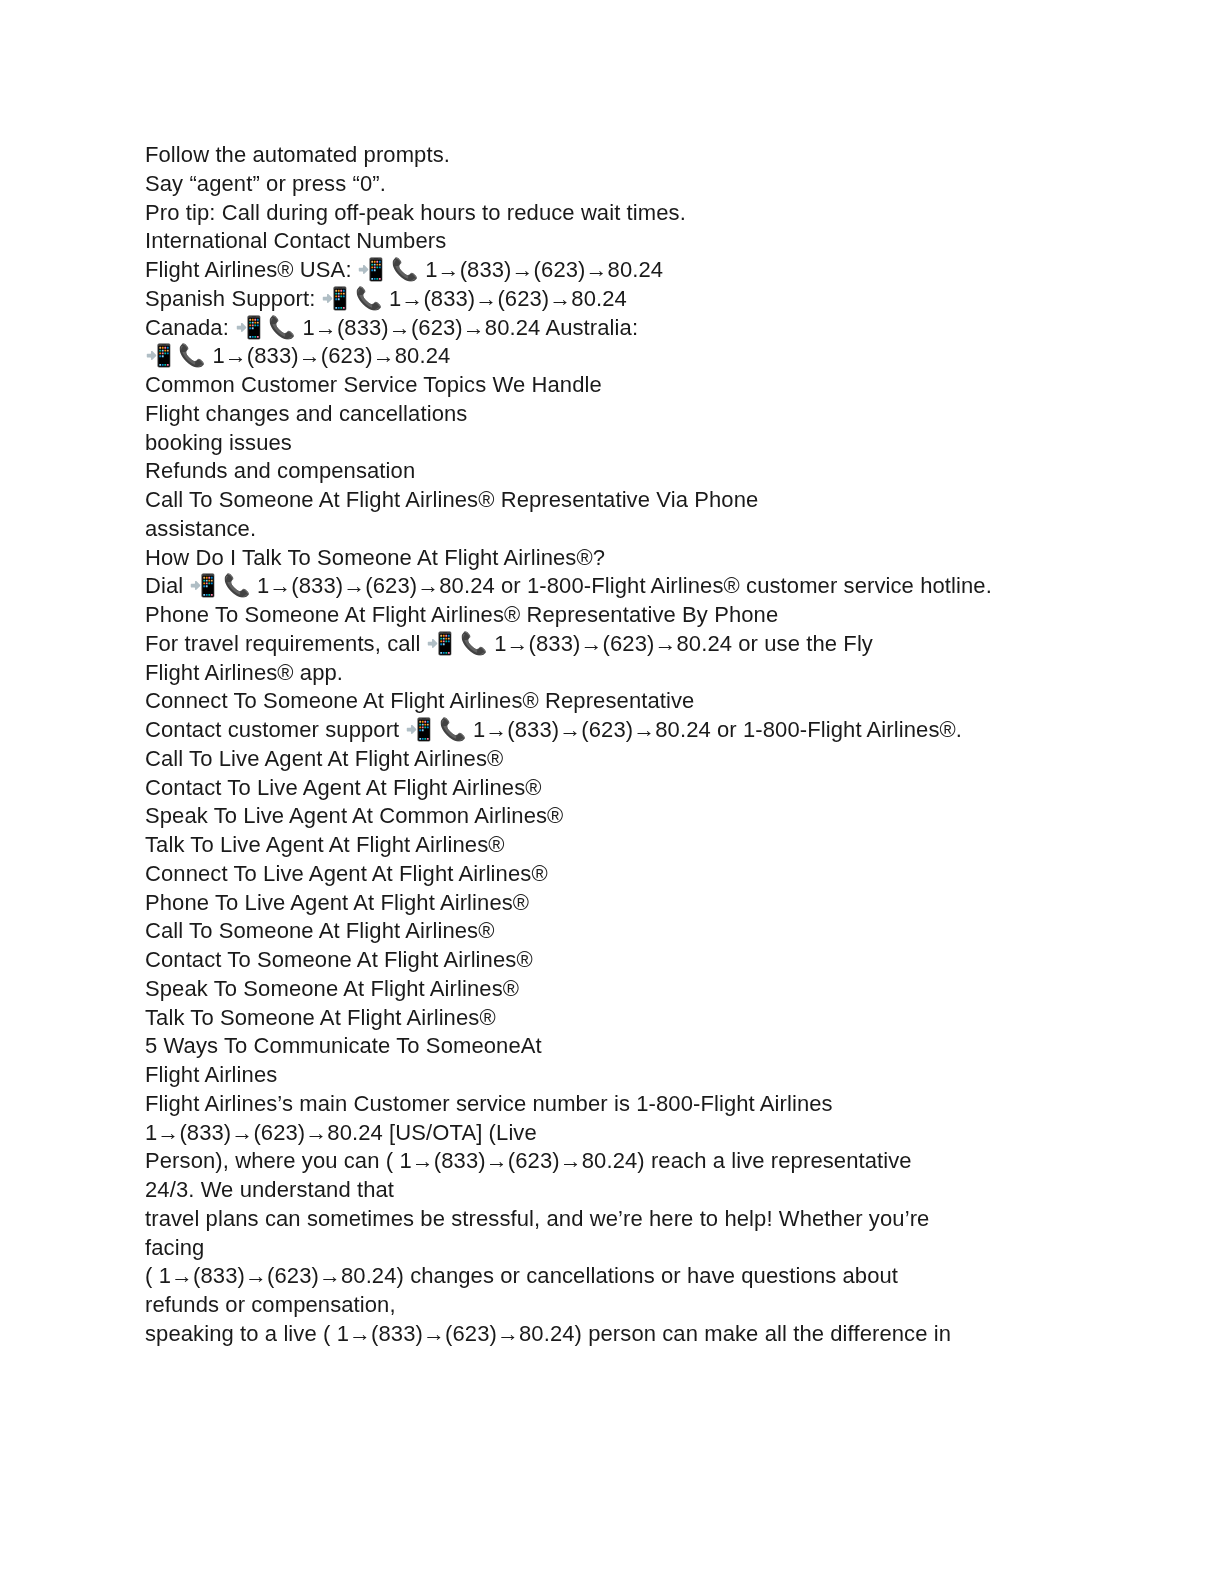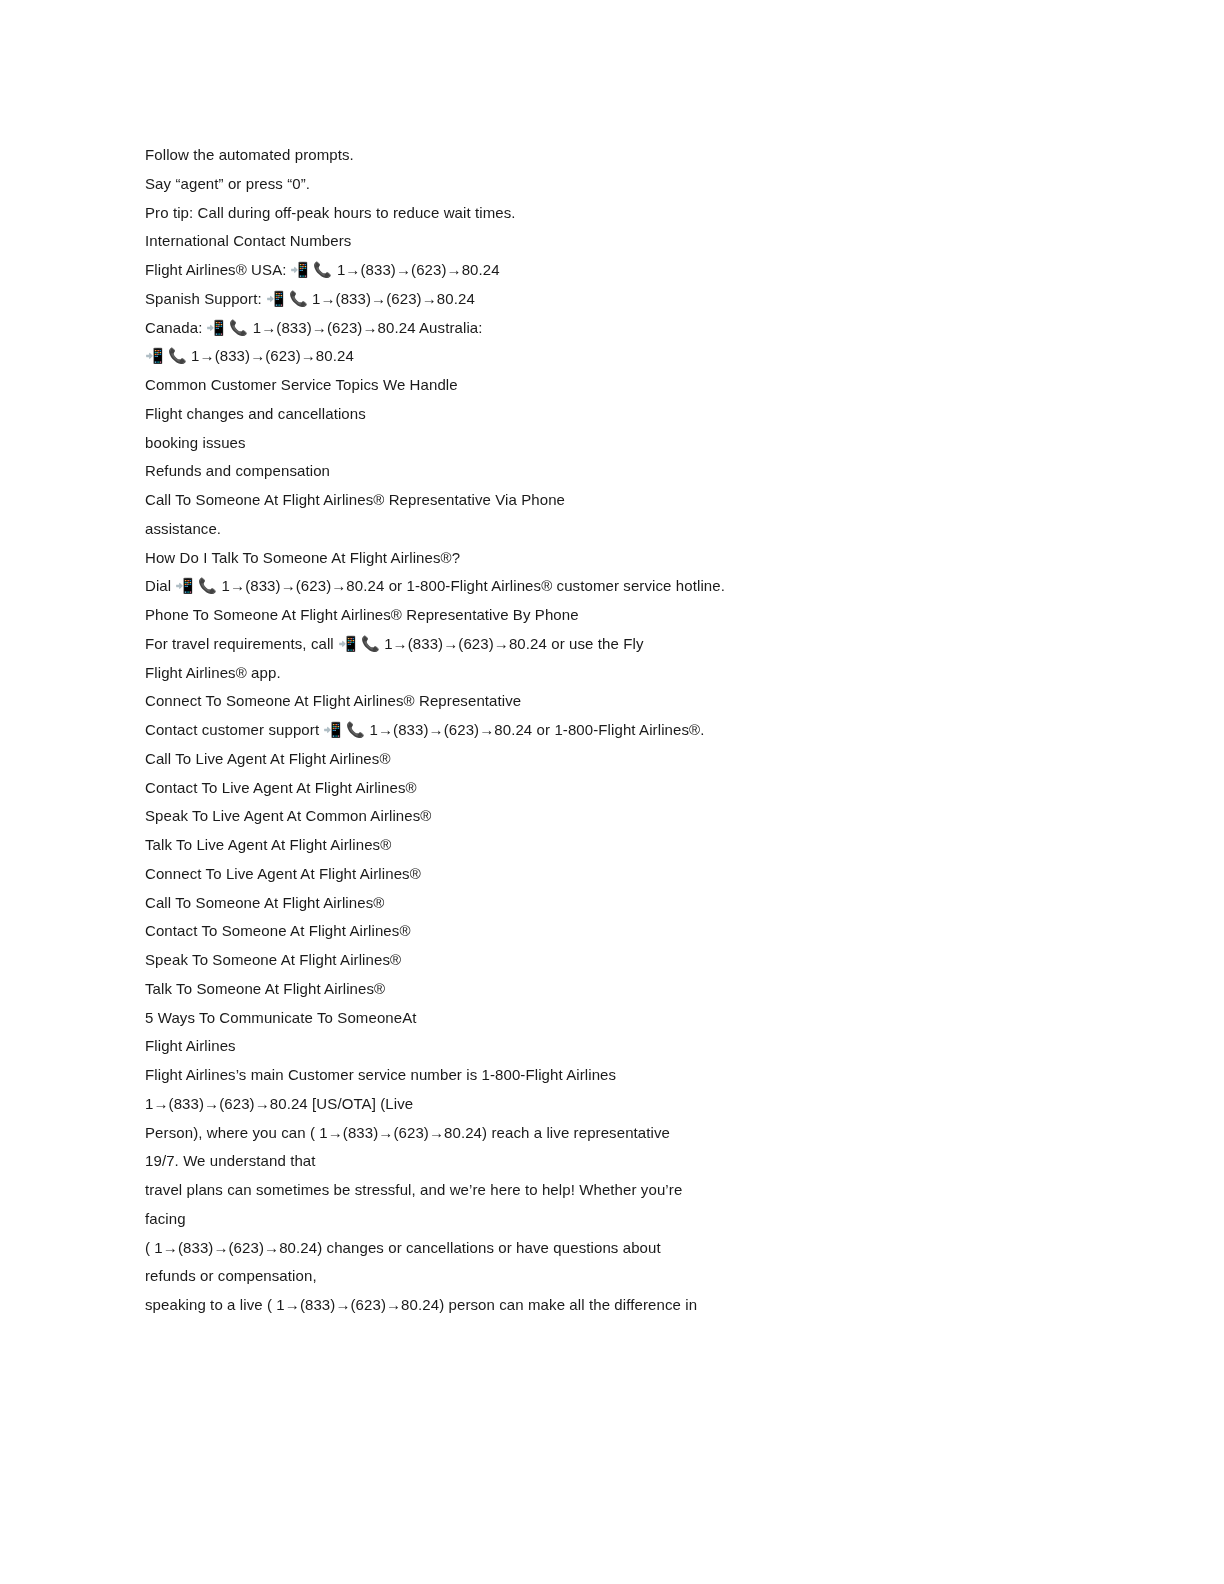--- a/index.html
+++ b/index.html
@@ -14,21 +14,21 @@
     height: 1584px;
     background: #ffffff;
     overflow: hidden;
   }
   .doc-content {
     position: absolute;
     left: 145px;
     top: 141px;
     width: 980px;
     font-family: "Liberation Sans", sans-serif;
-    font-size: 15px;
+    font-size: 22px;
     line-height: 28.75px;
     color: #1a1a1a;
     letter-spacing: 0.1px;
   }
   .doc-line {
     white-space: pre-wrap;
     min-height: 28.75px;
   }
 </style>
 </head>
@@ -55,29 +55,30 @@
       <div class="doc-line">Phone To Someone At Flight Airlines® Representative By Phone</div>
       <div class="doc-line">For travel requirements, call 📲 📞 1→(833)→(623)→80.24 or use the Fly</div>
       <div class="doc-line">Flight Airlines® app.</div>
       <div class="doc-line">Connect To Someone At Flight Airlines® Representative</div>
       <div class="doc-line">Contact customer support 📲 📞 1→(833)→(623)→80.24 or 1-800-Flight Airlines®.</div>
       <div class="doc-line">Call To Live Agent At Flight Airlines®</div>
       <div class="doc-line">Contact To Live Agent At Flight Airlines®</div>
       <div class="doc-line">Speak To Live Agent At Common Airlines®</div>
       <div class="doc-line">Talk To Live Agent At Flight Airlines®</div>
       <div class="doc-line">Connect To Live Agent At Flight Airlines®</div>
+      <div class="doc-line">Phone To Live Agent At Flight Airlines®</div>
       <div class="doc-line">Call To Someone At Flight Airlines®</div>
       <div class="doc-line">Contact To Someone At Flight Airlines®</div>
       <div class="doc-line">Speak To Someone At Flight Airlines®</div>
       <div class="doc-line">Talk To Someone At Flight Airlines®</div>
       <div class="doc-line">5 Ways To Communicate To SomeoneAt</div>
       <div class="doc-line">Flight Airlines</div>
       <div class="doc-line">Flight Airlines’s main Customer service number is 1-800-Flight Airlines</div>
       <div class="doc-line">1→(833)→(623)→80.24 [US/OTA] (Live</div>
       <div class="doc-line">Person), where you can ( 1→(833)→(623)→80.24) reach a live representative</div>
-      <div class="doc-line">19/7. We understand that</div>
+      <div class="doc-line">24/3. We understand that</div>
       <div class="doc-line">travel plans can sometimes be stressful, and we’re here to help! Whether you’re</div>
       <div class="doc-line">facing</div>
       <div class="doc-line">( 1→(833)→(623)→80.24) changes or cancellations or have questions about</div>
       <div class="doc-line">refunds or compensation,</div>
       <div class="doc-line">speaking to a live ( 1→(833)→(623)→80.24) person can make all the difference in</div>
     </div>
 </div>
 
 </body></html>

